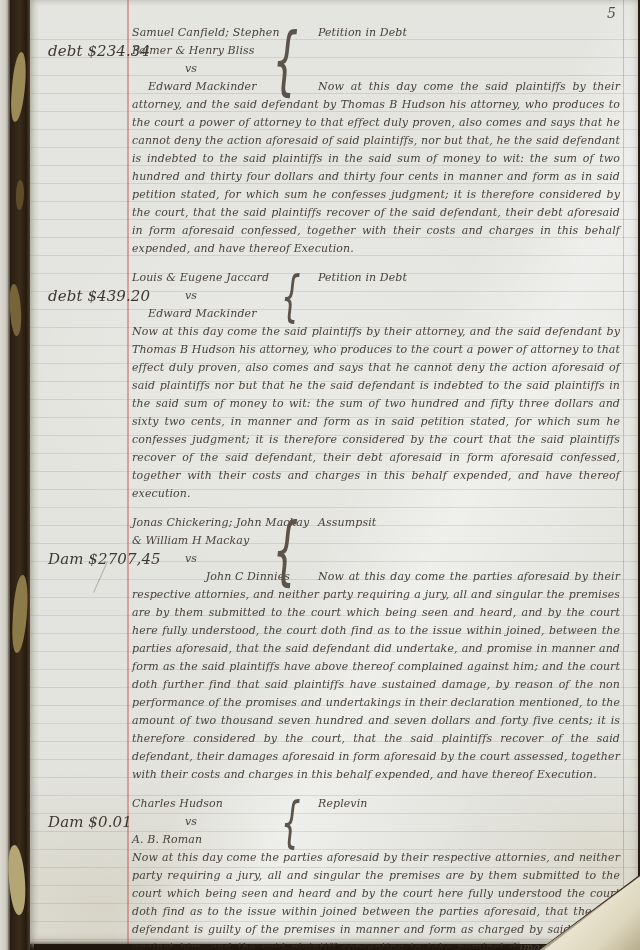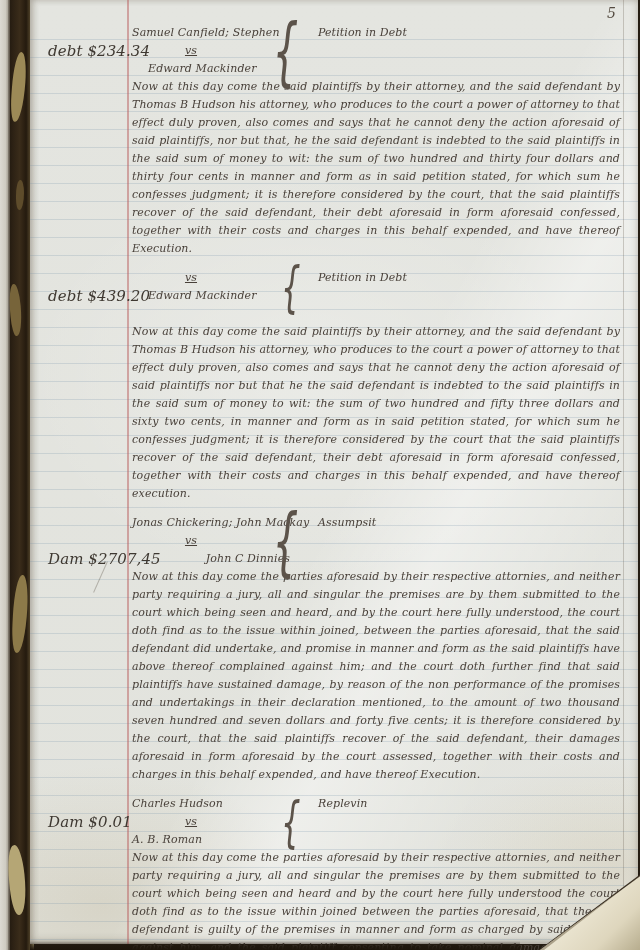--- a/index.html
+++ b/index.html
@@ -84,21 +84,21 @@
   .margin-note{
     position:absolute;left:-84px;top:18px;width:82px;
     font-size:15px;color:#3e3831;white-space:nowrap;
   }
   .mn3{top:36px;}
   .parties{
     float:left;width:158px;margin-right:28px;position:relative;
     white-space:nowrap;
   }
   .party-line{height:18px;}
-  .vs-line{height:18px;text-align:center;padding-right:40px;text-decoration:underline;}
+  .vs-line{height:18px;text-align:center;padding-right:40px;}
   .def-indent{padding-left:16px;}
   .def-center{text-align:right;}
   .brace{
     position:absolute;top:50%;right:-19px;
     transform:translateY(-50%) scaleX(.55);
     font-family:"DejaVu Sans",sans-serif;
     font-weight:200;color:#5c534a;line-height:1;
   }
   .brace-4{font-size:74px;}
   .brace-3{font-size:56px;}
@@ -148,44 +148,47 @@
     <div class="red-line"></div>
     <div class="edge-line"></div>
     <div class="page-number">5</div>
 
     <div class="content">
 
       <div class="entry">
         <div class="margin-note">debt $234.34</div>
         <div class="parties">
           <div class="party-line">Samuel Canfield; Stephen</div>
+          <div class="party-line">Palmer &amp; Henry Bliss</div>
           <div class="vs-line">vs</div>
           <div class="party-line def-indent">Edward Mackinder</div>
           <span class="brace brace-4">{</span>
         </div>
         <div class="case-type">Petition in Debt</div>
         <div class="entry-body">Now at this day come the said plaintiffs by their attorney, and the said defendant by Thomas B Hudson his attorney, who produces to the court a power of attorney to that effect duly proven, also comes and says that he cannot deny the action aforesaid of said plaintiffs, nor but that, he the said defendant is indebted to the said plaintiffs in the said sum of money to wit: the sum of two hundred and thirty four dollars and thirty four cents in manner and form as in said petition stated, for which sum he confesses judgment; it is therefore considered by the court, that the said plaintiffs recover of the said defendant, their debt aforesaid in form aforesaid confessed, together with their costs and charges in this behalf expended, and have thereof Execution.</div>
       </div>
 
       <div class="entry">
         <div class="margin-note">debt $439.20</div>
         <div class="parties">
+          <div class="party-line">Louis &amp; Eugene Jaccard</div>
           <div class="vs-line">vs</div>
           <div class="party-line def-indent">Edward Mackinder</div>
           <span class="brace brace-3">{</span>
         </div>
         <div class="case-type">Petition in Debt</div>
         <div class="entry-body">Now at this day come the said plaintiffs by their attorney, and the said defendant by Thomas B Hudson his attorney, who produces to the court a power of attorney to that effect duly proven, also comes and says that he cannot deny the action aforesaid of said plaintiffs nor but that he the said defendant is indebted to the said plaintiffs in the said sum of money to wit: the sum of two hundred and fifty three dollars and sixty two cents, in manner and form as in said petition stated, for which sum he confesses judgment; it is therefore considered by the court that the said plaintiffs recover of the said defendant, their debt aforesaid in form aforesaid confessed, together with their costs and charges in this behalf expended, and have thereof execution.</div>
       </div>
 
       <div class="entry">
         <div class="margin-note mn3">Dam $2707,45</div>
         <div class="stray-mark"></div>
         <div class="parties">
           <div class="party-line">Jonas Chickering; John Mackay</div>
+          <div class="party-line">&amp; William H Mackay</div>
           <div class="vs-line">vs</div>
           <div class="party-line def-center">John C Dinnies</div>
           <span class="brace brace-4">{</span>
         </div>
         <div class="case-type">Assumpsit</div>
         <div class="entry-body">Now at this day come the parties aforesaid by their respective attornies, and neither party requiring a jury, all and singular the premises are by them submitted to the court which being seen and heard, and by the court here fully understood, the court doth find as to the issue within joined, between the parties aforesaid, that the said defendant did undertake, and promise in manner and form as the said plaintiffs have above thereof complained against him; and the court doth further find that said plaintiffs have sustained damage, by reason of the non performance of the promises and undertakings in their declaration mentioned, to the amount of two thousand seven hundred and seven dollars and forty five cents; it is therefore considered by the court, that the said plaintiffs recover of the said defendant, their damages aforesaid in form aforesaid by the court assessed, together with their costs and charges in this behalf expended, and have thereof Execution.</div>
       </div>
 
       <div class="entry">
         <div class="margin-note">Dam $0.01</div>

